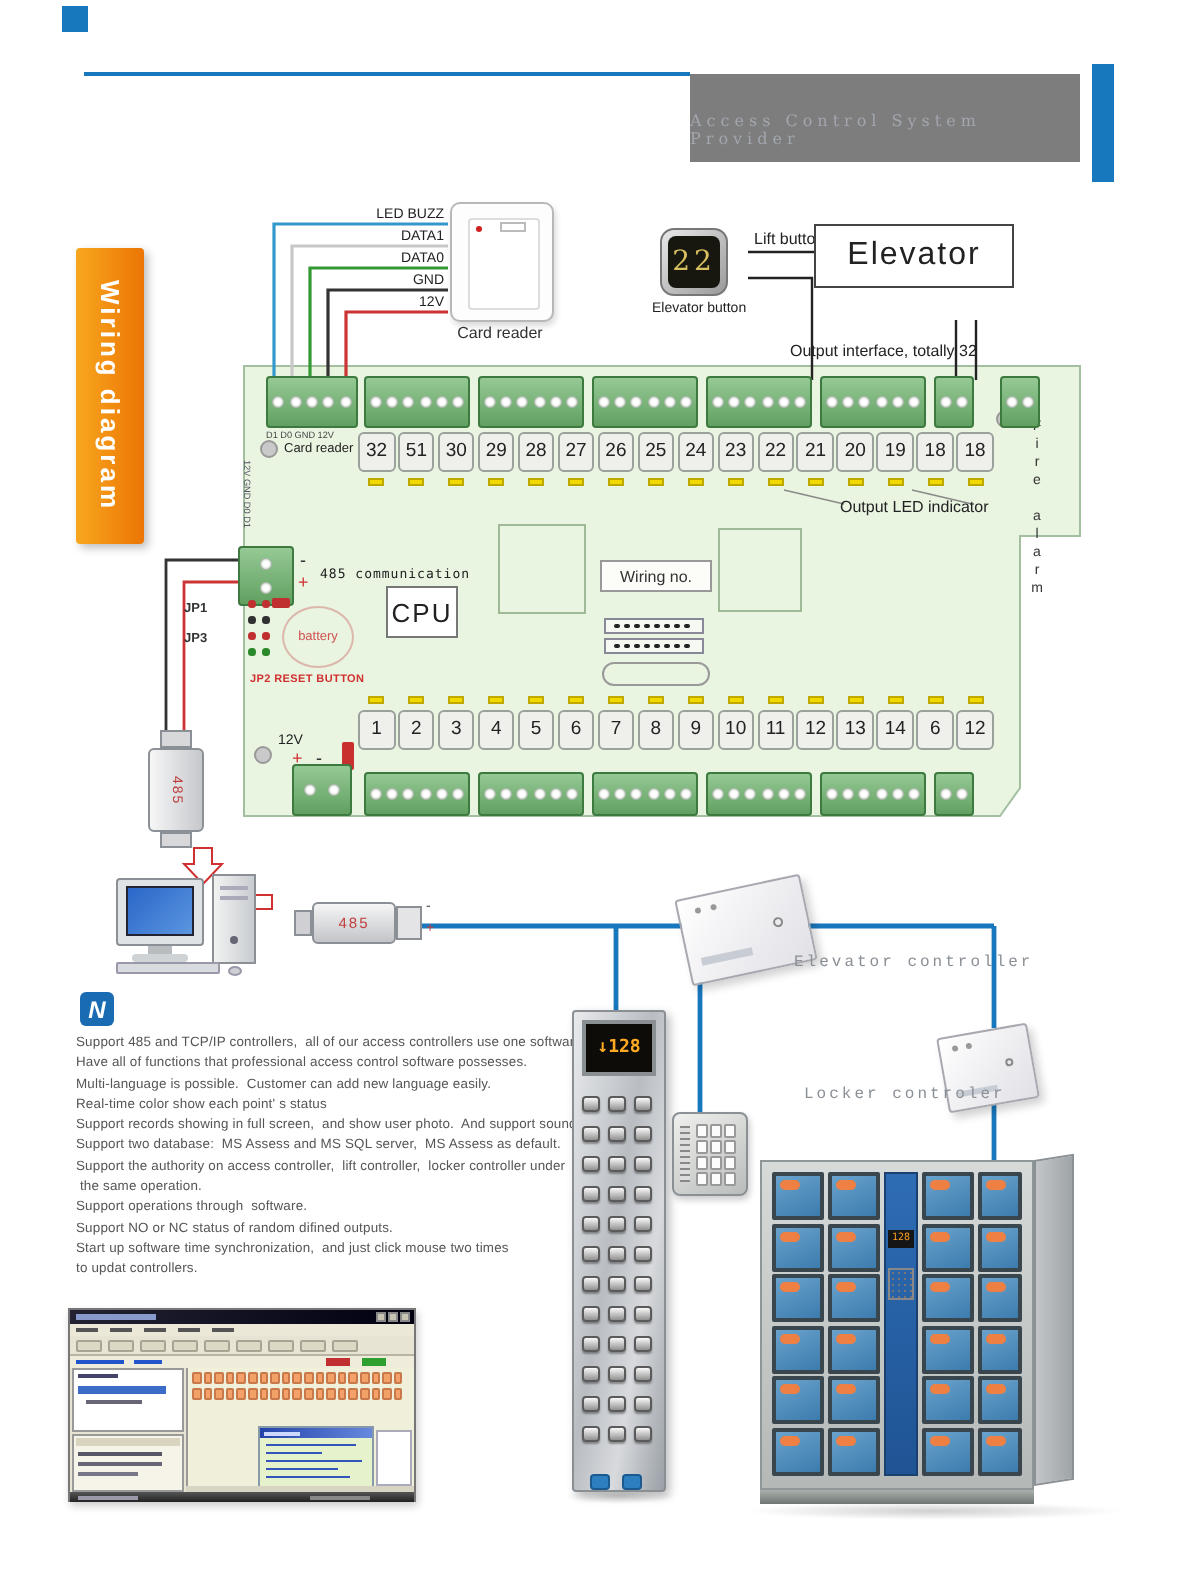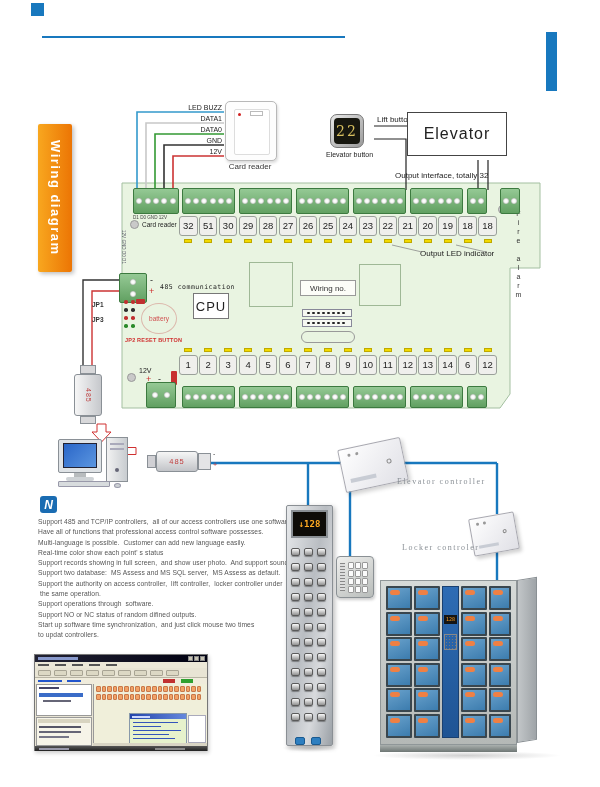--- a/index.html
+++ b/index.html
@@ -20,35 +20,38 @@
   .pbtn{width:9px;height:8px;background:linear-gradient(#fafafa,#909090);border:1px solid #5a5a5a;border-radius:2px;box-shadow:0 1px 1px rgba(0,0,0,.35)}
   .key{background:#fbfbfb;border:1px solid #999;border-radius:1px}
   
   .door{position:relative;background:linear-gradient(155deg,#6aa2cc,#3c7cae);border:2px solid #39464e;border-radius:1px}
   .tag{position:absolute;left:2px;top:2px;width:10px;height:5px;background:#ef8044;border-radius:2.5px}
   .lockerctrl{background:linear-gradient(#2e6cb4,#1f5494);border:1px solid #1a4070}
   .ldisp{width:13px;height:9px;margin:28px auto 0;background:#151515;color:#ffa022;font-size:5px;line-height:9px;text-align:center;font-family:"DejaVu Sans Mono",monospace}
   .lkeypad{width:13px;height:16px;margin:10px auto 0;background:linear-gradient(#ececec,#aeaeae);border:1px solid #888;background-image:radial-gradient(#777 .5px,transparent .7px);background-size:3px 3px}
   
   .fline{white-space:pre;font-size:6.7px;line-height:10.3px;color:#555;letter-spacing:.1px}
-  .slabel{position:absolute;font-family:Liberation Serif, serif;color:#8a9096;letter-spacing:1.5px;font-size:8px;z-index:4}
+  .slabel{position:absolute;font-family:Liberation Mono, monospace;color:#8a9096;letter-spacing:1.5px;font-size:8px;z-index:4}
   
   .ocell{width:4.6px;height:6px;background:#f2a266;border:1px solid #c8784a;border-radius:1px;flex:none}
   .dash{background:#555;height:2px;flex:none}
   .tbtn{width:13px;height:6px;background:#dcd8c4;border:1px solid #a8a494;border-radius:1px;flex:none}
   .pline{height:1.5px;background:#3355bb;margin:2.5px 3px 0}
   .boardlabel{position:absolute;color:#222;z-index:4}
 </style>
 </head>
 <body>
 
 <div id="page">
 
   <div class="abs" style="left:31px;top:3px;width:13px;height:13px;background:#1878be"></div>
   <div class="abs" style="left:42px;top:36px;width:303px;height:2px;background:#1878be"></div>
+  <div class="abs" style="left:345px;top:37px;width:195px;height:44px;background:#7d7d7d;display:flex;align-items:center;justify-content:center">
+    <span style="font-family:'DejaVu Serif',serif;font-size:8px;letter-spacing:2.5px;color:#a2a6ae;margin-top:12px">Access Control System Provider</span>
+  </div>
   <div class="abs" style="left:546px;top:32px;width:11px;height:59px;background:#1878be"></div>
 
   <div class="abs" style="left:38px;top:124px;width:34px;height:148px;background:linear-gradient(90deg,#f8a71f,#ec7504);border-radius:2px;box-shadow:2px 2px 4px rgba(0,0,0,.25);display:flex;align-items:center;justify-content:center">
     <span style="writing-mode:vertical-rl;color:#fff;font-weight:bold;font-size:13px;letter-spacing:1.5px">Wiring diagram</span>
   </div>
 
   <svg class="abs" style="left:0;top:0;z-index:1" width="600" height="787" viewBox="0 0 600 787">
     <path d="M122,183 L540,183 L540,268 L510,268 L510,394 L500,408 L122,408 Z" fill="#e9f4e1" stroke="#a3bfa0" stroke-width="1"></path>
 
     <path d="M137,191 V112 H224" fill="none" stroke="#3399cc" stroke-width="1.6"></path>
@@ -90,21 +93,21 @@
     <div style="position:absolute;left:24px;top:9px;width:13px;height:5px;background:#fff;border:1px solid #bbb"></div>
   </div>
   <div class="abs" style="left:215px;top:162px;width:70px;text-align:center;font-size:8px;color:#333;z-index:2">Card reader</div>
 
   <div class="abs" style="left:330px;top:114px;width:34px;height:34px;background:linear-gradient(135deg,#e8e8e8,#9a9a9a);border:1px solid #777;border-radius:7px;padding:3px;z-index:2">
     <div style="width:100%;height:100%;background:#17170f;border-radius:4px;display:flex;align-items:center;justify-content:center">
       <span style="color:#d8c060;font-family:'DejaVu Serif',serif;font-size:14px;letter-spacing:2px">22</span>
     </div>
   </div>
   <div class="abs" style="left:377px;top:115px;font-size:8px;color:#222;z-index:2">Lift button</div>
-  <div class="abs" style="left:407px;top:112px;width:100px;height:44px;background:#fff;border:1.5px solid #444;display:flex;align-items:center;justify-content:center;z-index:2">
+  <div class="abs" style="left:407px;top:112px;width:100px;height:32px;background:#fff;border:1.5px solid #444;display:flex;align-items:center;justify-content:center;z-index:2">
     <span style="font-size:16px;color:#222;letter-spacing:1px">Elevator</span>
   </div>
   <div class="abs" style="left:326px;top:151px;font-size:7px;color:#222;z-index:2">Elevator button</div>
   <div class="abs boardlabel" style="left:395px;top:171px;font-size:8px">Output interface, totally 32</div>
 
   <div class="abs boardlabel" style="left:133px;top:215px;font-size:4.6px;color:#444">D1 D0 GND 12V</div>
   <div class="abs" style="left:130px;top:220px;width:9px;height:9px;background:#c9c9c9;border:1px solid #999;border-radius:50%;z-index:3"></div>
   <div class="abs boardlabel" style="left:142px;top:221px;font-size:6.5px">Card reader</div>
   <div class="abs" style="left:121px;top:230px;writing-mode:vertical-rl;font-size:4.6px;color:#556;z-index:3">12V GND D0 D1</div>
 

